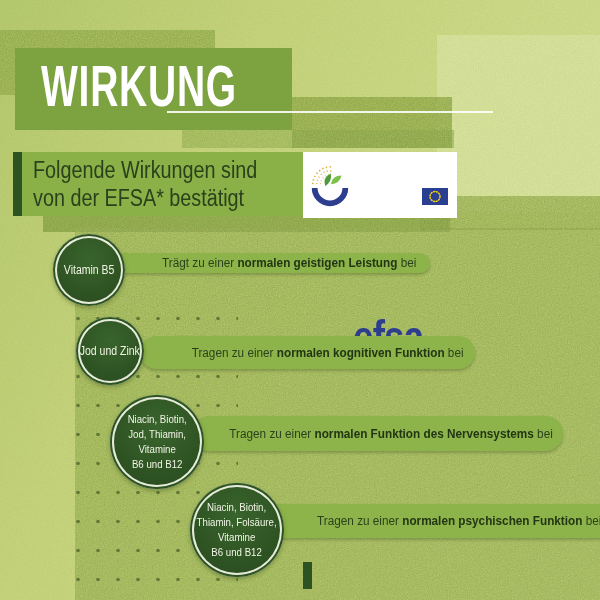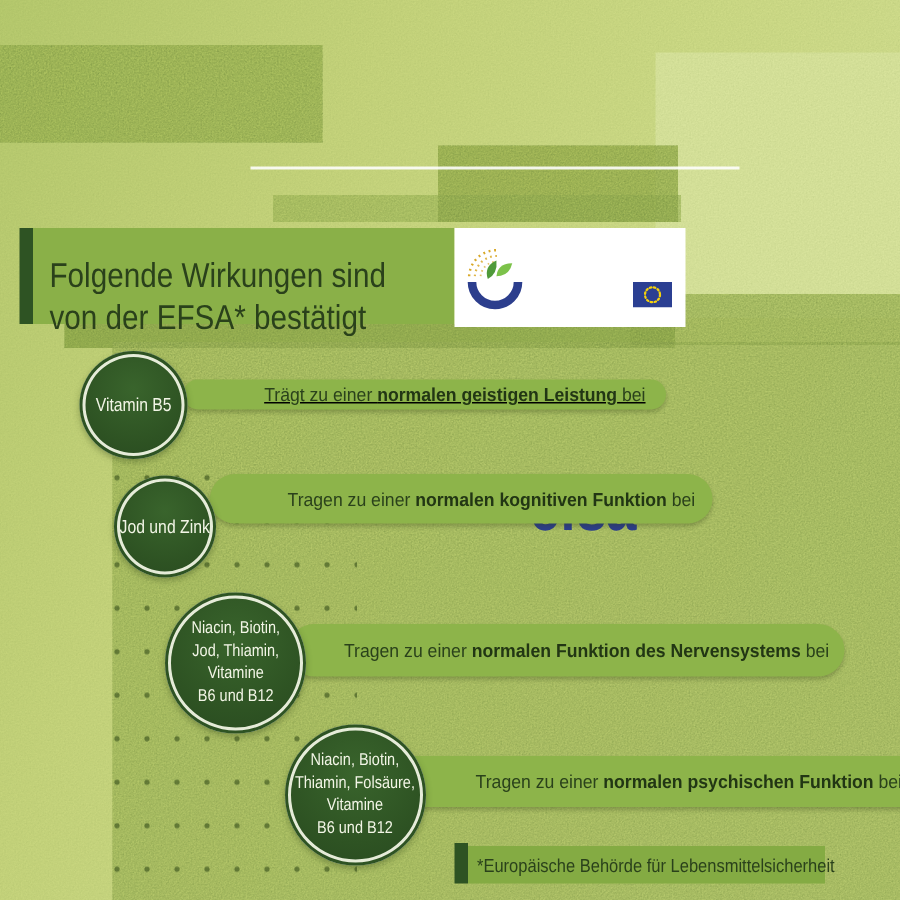--- a/index.html
+++ b/index.html
@@ -21,21 +21,21 @@
     left:15px;top:48px;width:277px;height:82px;background:var(--panel-green,#7ca33f);
     display:flex;align-items:center;
   }
   .title-text{
     color:#fff;font-size:52px;font-weight:700;letter-spacing:1px;line-height:1;
     transform:scale(0.75,1.12);transform-origin:0 50%;margin-left:26px;margin-top:-6px;white-space:nowrap;
   }
   .title-underline{left:167px;top:111px;width:326px;height:2px;background:rgba(255,255,255,.88);}
   
   .subtitle-accent{left:13px;top:152px;width:9px;height:64px;background:var(--dark-green,#2e5323);}
-  .subtitle-box{left:22px;top:152px;width:281px;height:64px;background:var(--mid-green,#8ab048);padding-top:17px;box-sizing:border-box;}
+  .subtitle-box{left:22px;top:152px;width:281px;height:64px;background:var(--mid-green,#8ab048);padding-top:4px;box-sizing:border-box;}
   .subtitle-line{
     color:var(--ink,#2a411b);font-size:23px;line-height:28px;white-space:nowrap;
     transform:scaleX(0.86);transform-origin:0 50%;margin-left:11px;
   }
   
   .logo-box{left:303px;top:152px;width:154px;height:66px;background:#ffffff;}
   .efsa-text{
     position:absolute;left:50px;top:163px;color:var(--efsa-blue,#2c3e8d);
     font-size:46px;font-weight:700;line-height:44px;transform:scaleX(0.8);transform-origin:0 0;letter-spacing:-1px;
   }
@@ -53,22 +53,22 @@
   .c2{left:76px;top:317px;width:68px;height:68px;}
   .c2 .circle-label{font-size:12.5px;line-height:14px;}
   .c3{left:110px;top:395px;width:94px;height:94px;}
   .c4{left:190px;top:483px;width:94px;height:94px;}
   .c3 .circle-label,.c4 .circle-label{font-size:11.5px;line-height:15px;}
   .pill{
     position:absolute;background:var(--pill-green,#8db44a);border-radius:18px;
     box-shadow:0 2px 3px rgba(46,63,20,.3);
     display:flex;align-items:center;justify-content:center;
   }
-  .p1{left:122px;top:253px;width:282px;height:20px;padding-left:40px;text-decoration:underline;}
-  .p2{left:140px;top:316px;width:295px;height:33px;padding-left:40px;justify-content:center;}
+  .p1{left:108px;top:253px;width:282px;height:20px;padding-left:40px;}
+  .p2{left:140px;top:336px;width:295px;height:33px;padding-left:40px;justify-content:center;}
   .p3{left:192px;top:416px;width:331px;height:35px;padding-left:40px;justify-content:flex-end;}
   .p4{left:252px;top:504px;width:326px;height:34px;padding-left:44px;}
   .pill-text{
     color:var(--ink,#2a411b);font-size:12.5px;white-space:pre;
     transform:scaleX(0.94);transform-origin:50% 50%;
   }
   .pill-text .b{font-weight:700;color:var(--ink-bold,#223614);}
   
   .footer-accent{left:303px;top:562px;width:9px;height:27px;background:var(--dark-green,#2e5323);}
   .footer-box{left:312px;top:564px;width:238px;height:25px;background:var(--footer-green,#84ab43);display:flex;align-items:center;}
@@ -103,20 +103,23 @@
     <rect x="292" y="97" width="160" height="51" filter="url(#gr)" opacity="0.55"></rect>
     <rect x="182" y="130" width="272" height="18" filter="url(#gr)" opacity="0.4"></rect>
     <rect x="43" y="216" width="407" height="16" filter="url(#gr)" opacity="0.55"></rect>
     <rect x="420" y="196" width="180" height="34" filter="url(#gr)" opacity="0.5"></rect>
     <rect x="75" y="228" width="525" height="372" filter="url(#gr)" opacity="0.45"></rect>
     <rect x="0" y="0" width="600" height="600" filter="url(#gr)" opacity="0.15"></rect>
   </svg>
 
   <div class="abs dots"></div>
 
+  <div class="abs title-block">
+    <div class="title-text">WIRKUNG</div>
+  </div>
   <div class="abs title-underline"></div>
 
   <div class="abs subtitle-accent"></div>
   <div class="abs subtitle-box">
     <div class="subtitle-line">Folgende Wirkungen sind</div>
     <div class="subtitle-line">von der EFSA* bestätigt</div>
   </div>
 
   <div class="abs logo-box">
     <svg class="abs" style="left:4px;top:12px;" width="46" height="46" viewBox="0 0 48 48">
@@ -170,17 +173,14 @@
   <div class="abs circle c4">
     <div class="circle-label">
       <div>Niacin, Biotin,</div>
       <div>Thiamin, Folsäure,</div>
       <div>Vitamine</div>
       <div>B6 und B12</div>
     </div>
   </div>
 
   <div class="abs footer-accent"></div>
-  <div class="abs footer-box">
-    <div class="footer-note">*Europäische Behörde für Lebensmittelsicherheit</div>
-  </div>
 
 </div>
 
 </body></html>

